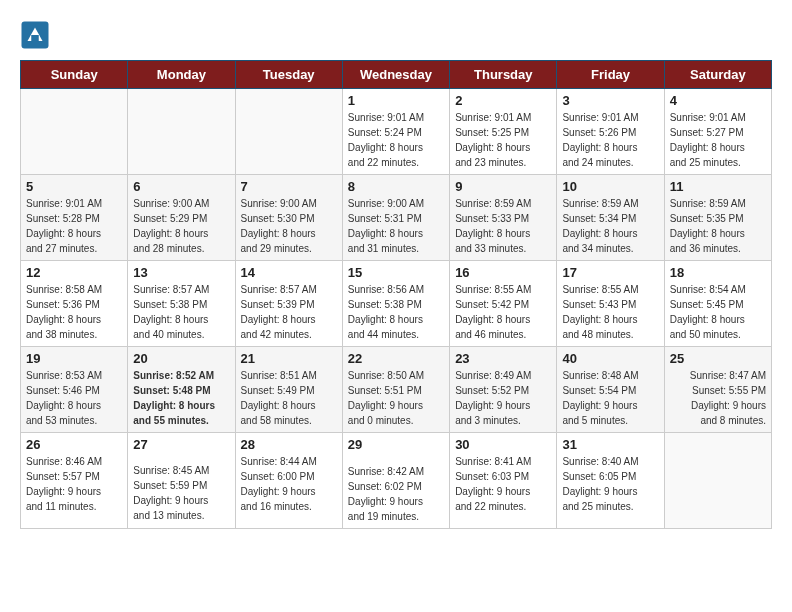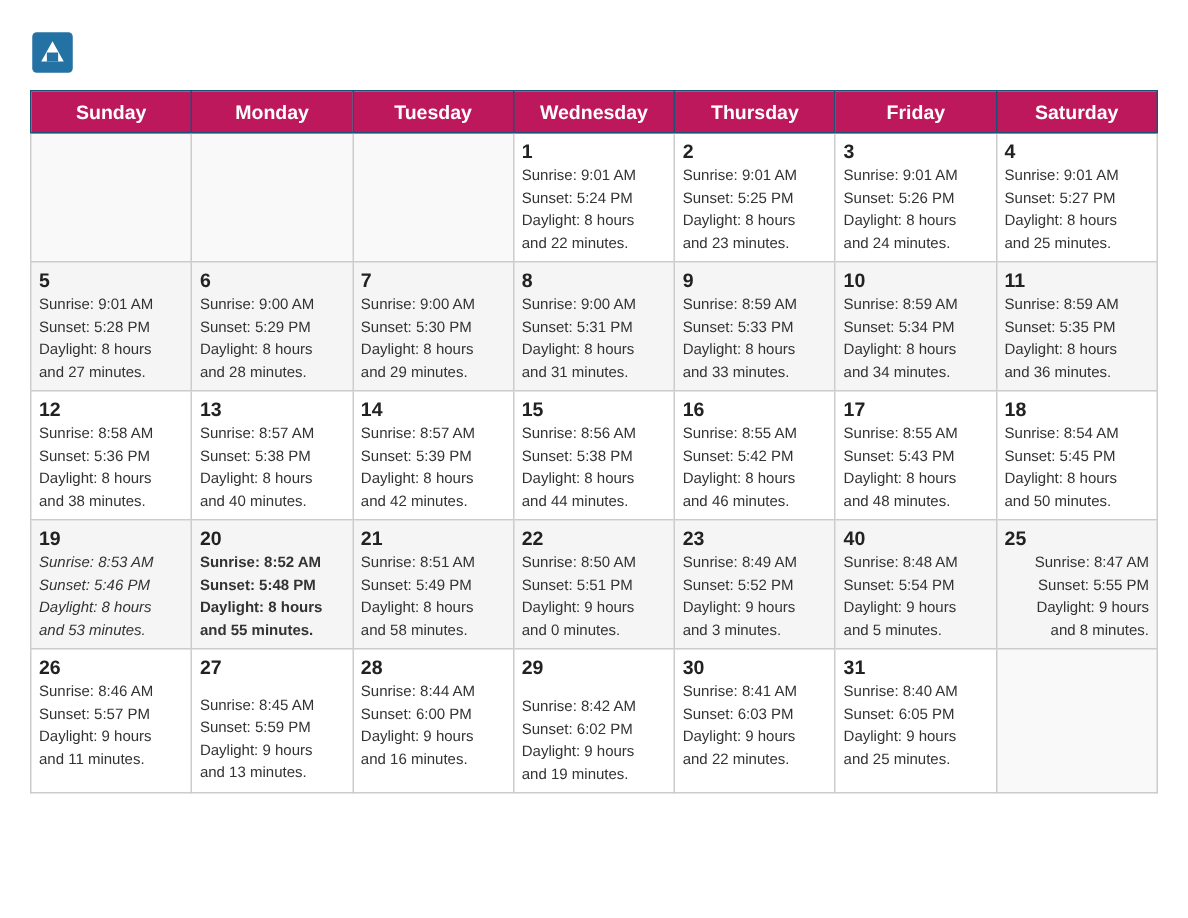--- a/index.html
+++ b/index.html
@@ -35,21 +35,21 @@
     }
     .location {
       font-size: 16px;
       color: #444;
     }
     table {
       width: 100%;
       border-collapse: collapse;
     }
     thead tr th {
-      background-color: #be185d;
+      background-color: #7f1d1d;
       color: white;
       text-align: center;
       padding: 6px 4px;
       font-size: 13px;
       border: 1px solid #1a5276;
     }
     tbody tr td {
       border: 1px solid #ccc;
       vertical-align: top;
       padding: 4px 5px;
@@ -243,21 +243,21 @@
           <span class="day-num">18</span>
           <div class="day-info" style="white-space: pre-line;">Sunrise: 8:54 AM
 Sunset: 5:45 PM
 Daylight: 8 hours
 and 50 minutes.</div>
         </td>
       </tr>
       <tr>
         <td>
           <span class="day-num">19</span>
-          <div class="day-info" style="white-space: pre-line; font-style: italic;">Sunrise: 8:53 AM
+          <div class="day-info" style="white-space: pre-line;">Sunrise: 8:53 AM
 Sunset: 5:46 PM
 Daylight: 8 hours
 and 53 minutes.</div>
         </td>
         <td>
           <span class="day-num">20</span>
           <div class="day-info" style="white-space: pre-line; font-weight: bold;">Sunrise: 8:52 AM
 Sunset: 5:48 PM
 Daylight: 8 hours
 and 55 minutes.</div>

